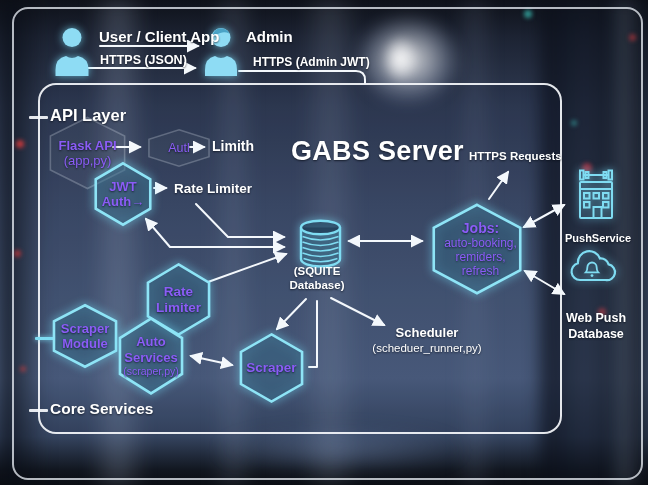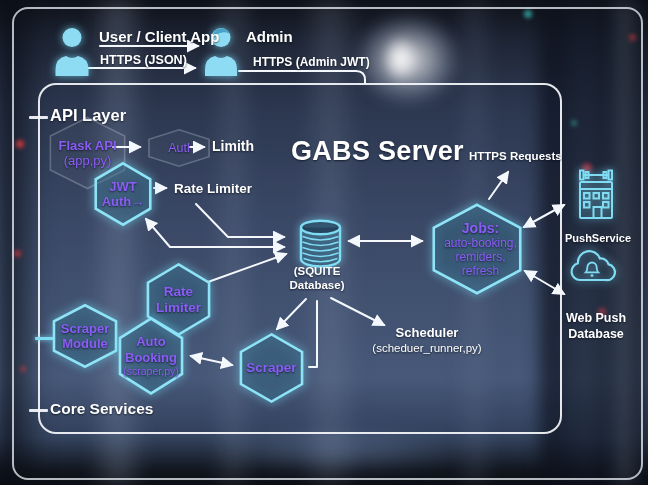--- a/index.html
+++ b/index.html
@@ -239,21 +239,21 @@
         <span>Module</span>
       </div>
     </div>
 
     <div class="hex bright" style="left:118px;top:317px;width:66px;height:78px;">
       <svg viewBox="0 0 100 100" preserveAspectRatio="none">
           <polygon points="50,2 97,27 97,73 50,98 3,73 3,27" vector-effect="non-scaling-stroke"></polygon>
         </svg>
       <div class="hex-text b" style="font-size:13px;">
         <span>Auto</span>
-        <span>Booking</span>
+        <span>Services</span>
         <span class="small">(scraper,py)</span>
       </div>
     </div>
 
     <div class="hex bright" style="left:239px;top:333px;width:65px;height:70px;">
       <svg viewBox="0 0 100 100" preserveAspectRatio="none">
           <polygon points="50,2 97,27 97,73 50,98 3,73 3,27" vector-effect="non-scaling-stroke"></polygon>
         </svg>
       <div class="hex-text b" style="font-size:13.5px;">
         <span>Scraper</span>

